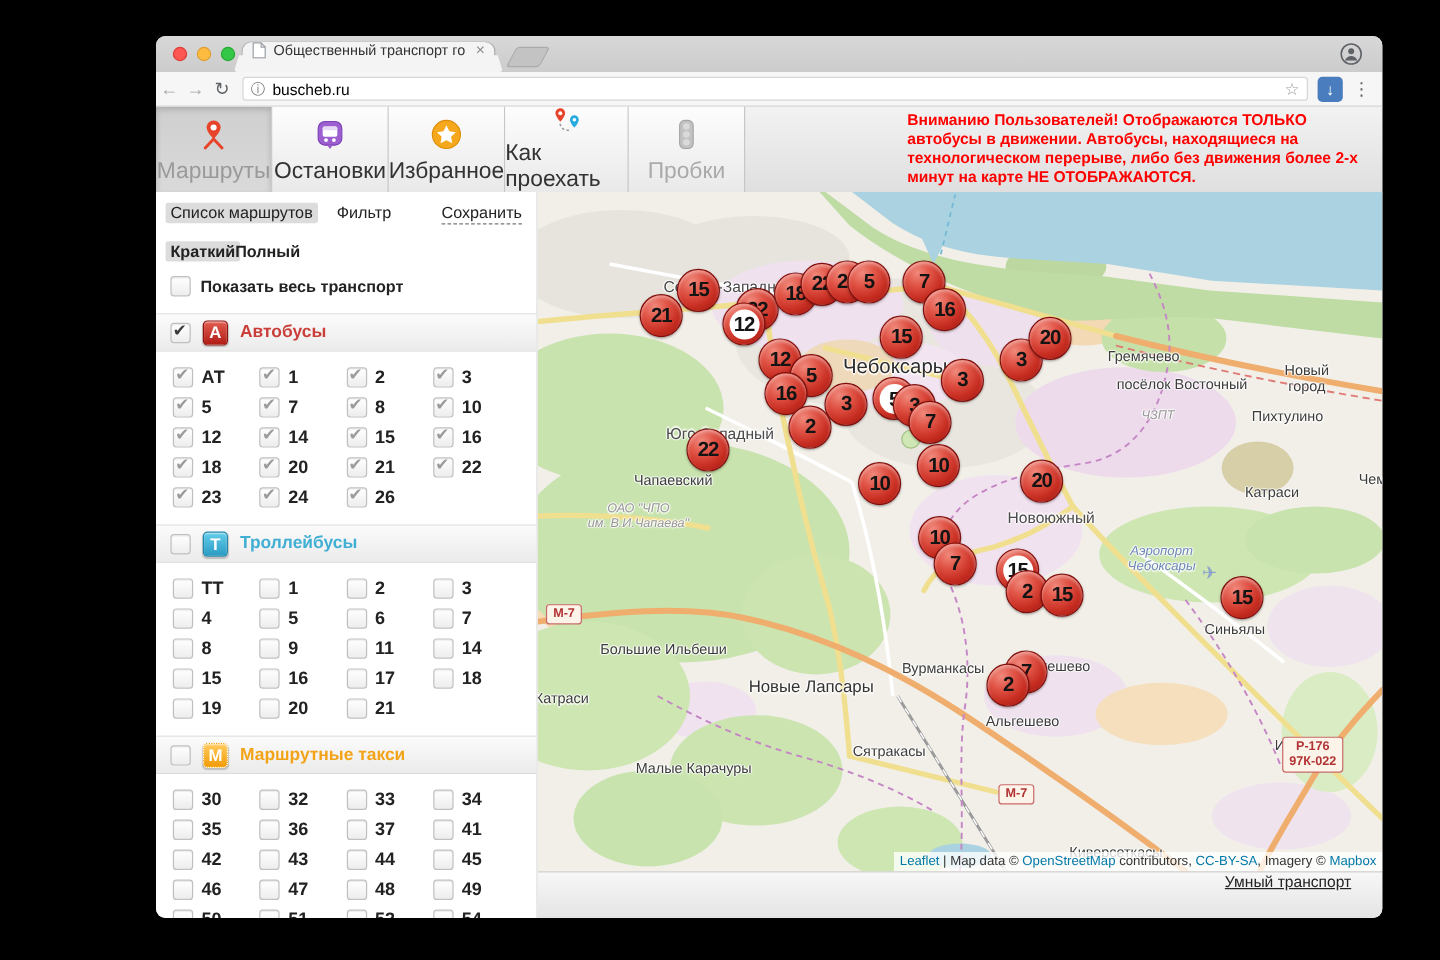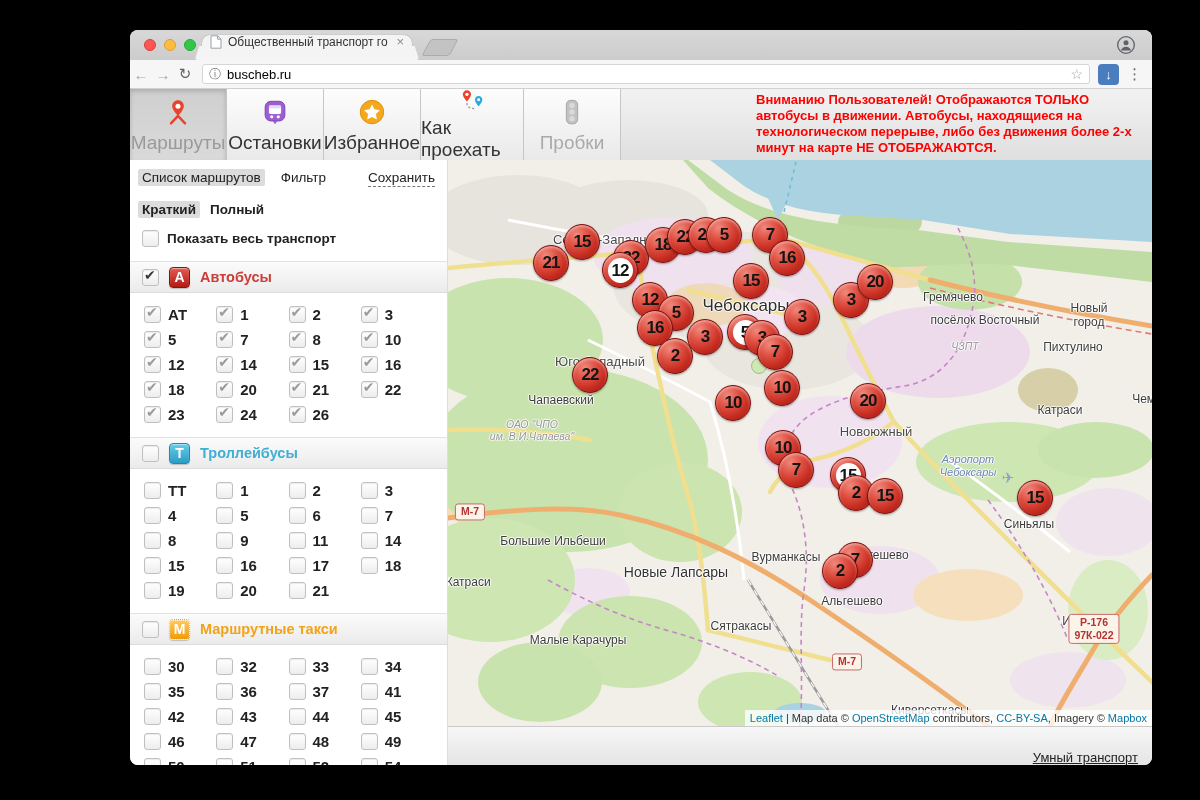--- a/index.html
+++ b/index.html
@@ -43,21 +43,21 @@
 
   
   .content{position:absolute;top:130px;left:0;right:0;bottom:0;display:flex;}
   .sidebar{width:318px;background:#fff;overflow:hidden;box-sizing:border-box;padding:10px 12px;border-right:1px solid #ddd;position:relative;z-index:5;}
   .main{flex:1;display:flex;flex-direction:column;min-width:0;}
 
   
   .s-tabs{display:flex;align-items:baseline;gap:20px;font-size:13.5px;color:#222;}
   .s-tab.hl{background:#dcdcdc;border-radius:2px;padding:1px 4px;margin:-1px -4px;}
   .s-save{margin-left:auto;border-bottom:1px dashed #777;padding-bottom:1px;}
-  .v-tabs{display:flex;gap:14px;font-size:13.5px;color:#222;margin-top:15px;font-weight:bold;}
+  .v-tabs{display:flex;font-size:13.5px;color:#222;margin-top:15px;font-weight:bold;}
   .v-tab.hl{background:#dcdcdc;border-radius:2px;padding:1px 4px;margin:-1px -4px;}
   .showall{display:flex;align-items:center;gap:8px;margin-top:13px;font-size:13.5px;color:#222;font-weight:bold;}
   .cb{width:15px;height:15px;border:1px solid #c0c0c0;border-radius:3px;background:linear-gradient(#ffffff,#ededed);box-shadow:inset 0 1px 1px rgba(0,0,0,.08);position:relative;flex:none;}
   .cb.on::after{content:"✔";position:absolute;left:1px;top:-3px;font-size:14px;color:#9b9b9b;}
   .cb.on-dark::after{content:"✔";position:absolute;left:1px;top:-3px;font-size:14px;color:#3a3a3a;}
   .sec-head{margin:14px -12px 0;padding:0 12px;height:30px;background:linear-gradient(#fbfbfb,#ebebeb);border-top:1px solid #e2e2e2;border-bottom:1px solid #dcdcdc;display:flex;align-items:center;gap:10px;}
   .badge{width:21px;height:21px;border-radius:4px;display:flex;align-items:center;justify-content:center;color:#fff;font-weight:bold;font-size:14px;box-shadow:inset 0 1px 1px rgba(255,255,255,.5),0 1px 1px rgba(0,0,0,.2);}
   .badge-bus{background:linear-gradient(#e35c50,#b01c16);border:1px solid #8f110d;box-sizing:border-box;}
   .badge-trolley{background:linear-gradient(#63cdea,#2b9cc4);border:1px solid #2187ab;box-sizing:border-box;}
   .badge-taxi{background:linear-gradient(#ffcb5e,#f09b07);border:1px dotted #fff;box-sizing:border-box;}
@@ -84,21 +84,21 @@
   .marker{position:absolute;width:36px;height:36px;margin:-18px 0 0 -18px;z-index:2;}
   .marker::before{content:"";position:absolute;bottom:-5px;left:1px;width:0;height:0;border:8px solid transparent;border-top:15px solid #a81913;transform:rotate(30deg);}
   .marker.tail-r::before{left:auto;right:1px;transform:rotate(-30deg);}
   .balloon{position:relative;width:36px;height:36px;border-radius:50%;background:radial-gradient(circle at 34% 28%,#f0897c 0%,#e05446 32%,#c72d21 64%,#991410 100%);border:1px solid #7e0f0c;box-sizing:border-box;box-shadow:inset 0 2px 3px rgba(255,255,255,.45),0 1px 2px rgba(0,0,0,.35);display:flex;align-items:center;justify-content:center;}
   .mnum{font-weight:bold;font-size:17px;color:#141414;letter-spacing:-1px;}
   .mk-white .mnum{background:#fff;border-radius:50%;width:25px;height:25px;line-height:25px;text-align:center;letter-spacing:-1px;}
   .attribution{position:absolute;right:0;bottom:0;z-index:3;background:rgba(255,255,255,.78);font-size:11px;color:#333;padding:2px 5px;white-space:nowrap;}
   .attr-link{color:#0078a8;}
 
   
-  .footer{flex:1;background:linear-gradient(#f7f7f7,#e4e4e4);border-top:1px solid #c9c9c9;display:flex;align-items:flex-end;justify-content:flex-end;padding-right:14px;}
+  .footer{flex:1;background:linear-gradient(#f7f7f7,#e4e4e4);border-top:1px solid #c9c9c9;display:flex;align-items:flex-start;justify-content:flex-end;padding-right:26px;}
   .footer a{font-size:13px;color:#222;text-decoration:underline;}
 </style>
 </head>
 <body>
 
 <div class="stage">
   <div class="window">
 
     <div class="tabstrip">
       <div class="lights">

